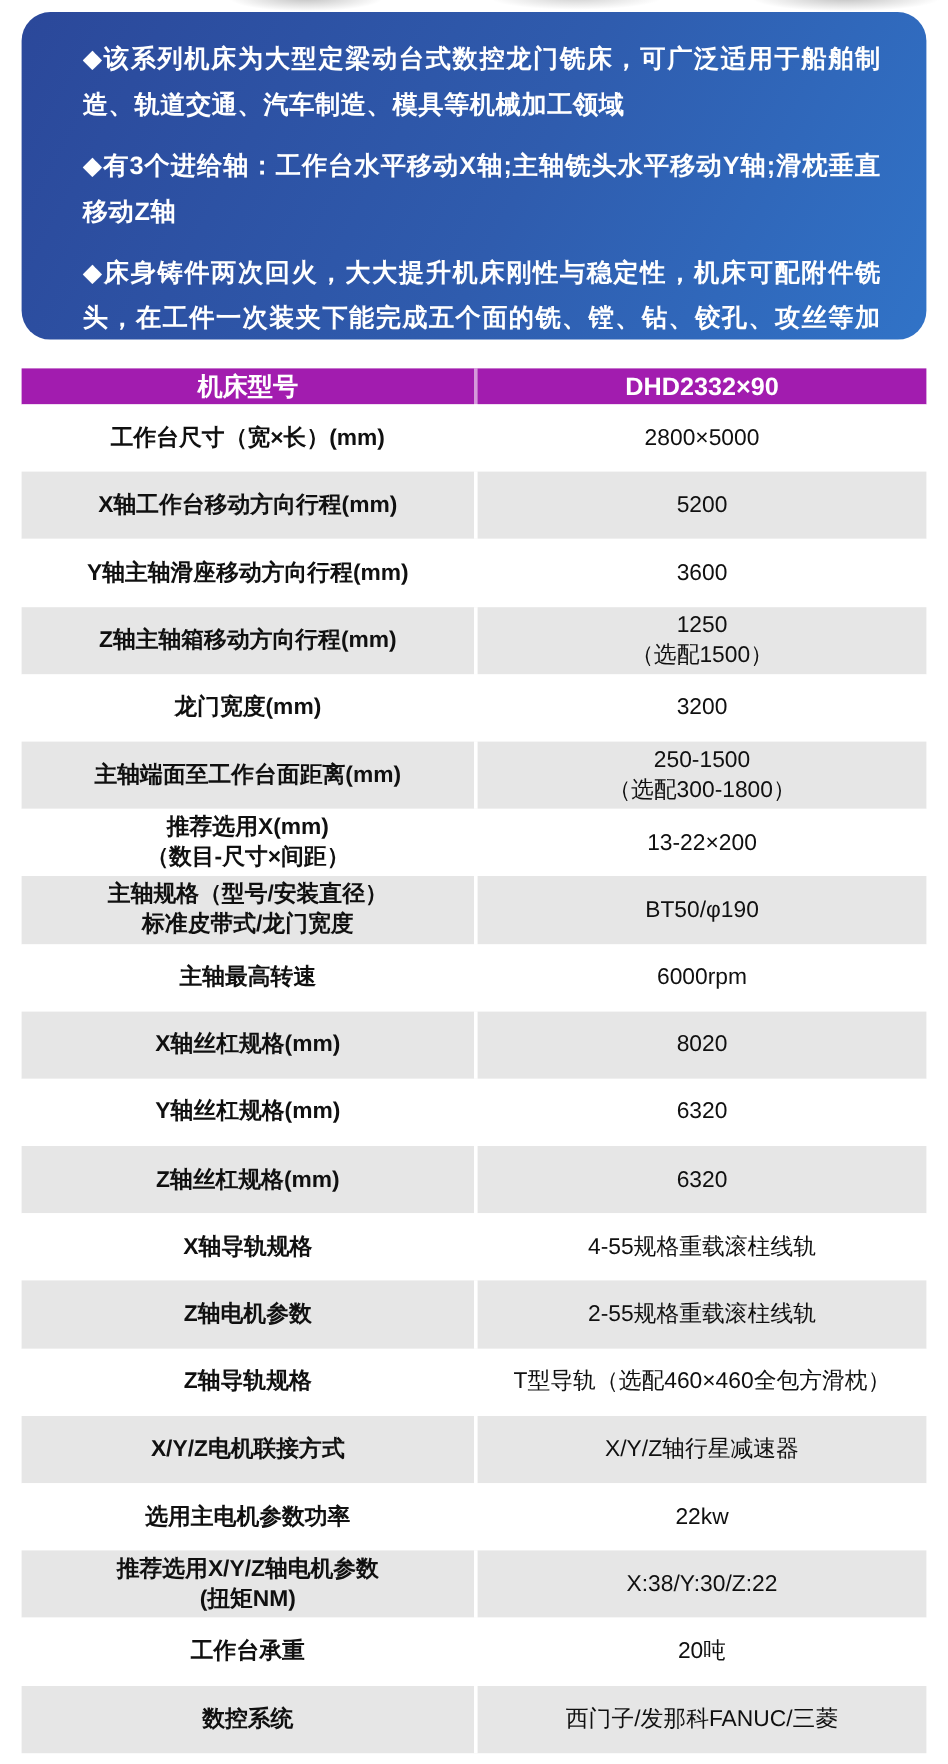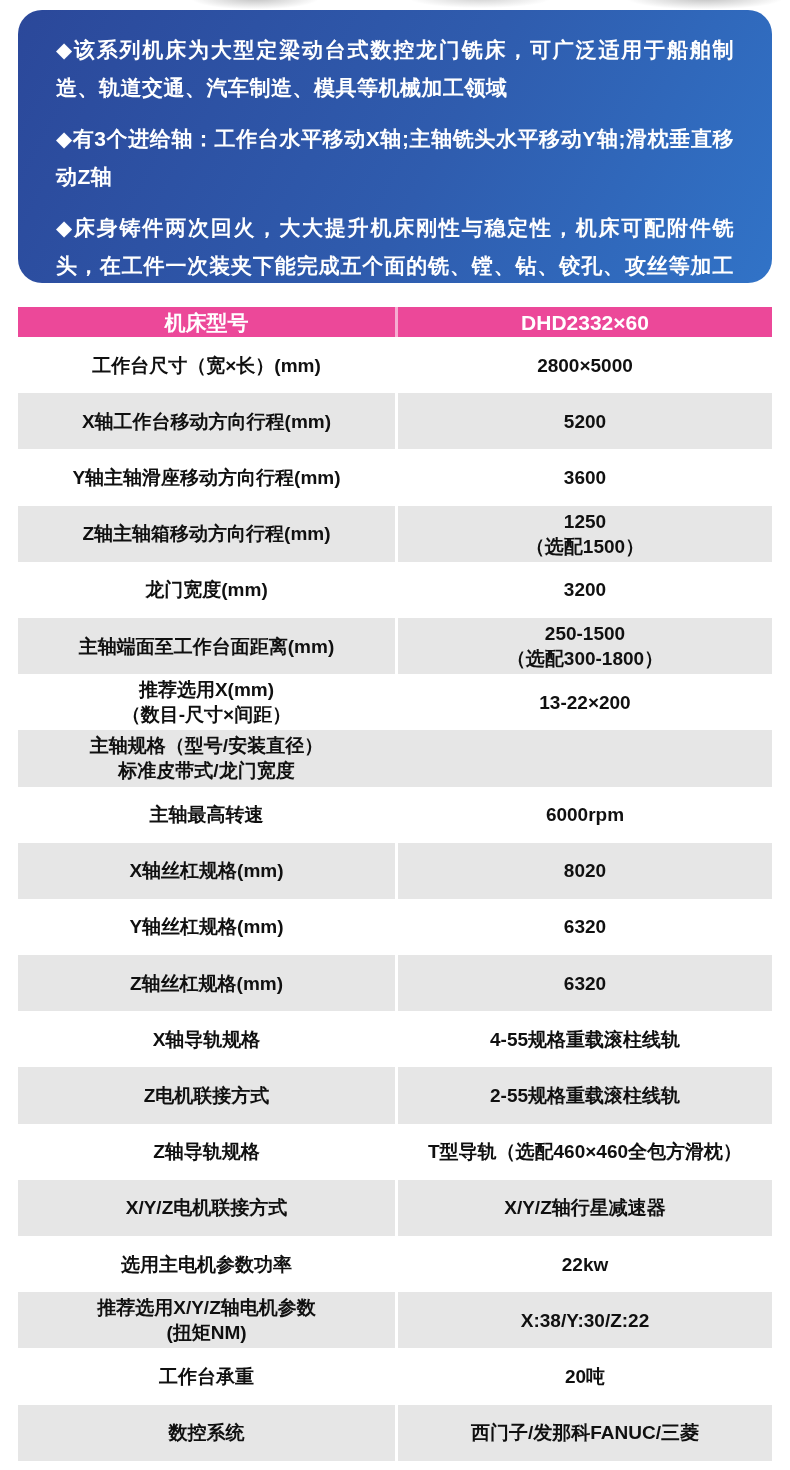--- a/index.html
+++ b/index.html
@@ -24,78 +24,78 @@
   .banner {
     position: absolute; top: 10px; left: 18px;
     width: 754px; height: 273px;
     box-sizing: border-box;
     border-radius: 24px;
     padding: 21px 38px 0 38px;
     background: linear-gradient(118deg, #2b489a 0%, #2f5cae 55%, #3173c7 100%);
     color: #ffffff;
   }
   .banner p {
-    margin: 0 0 13px 0;
+    margin: 0 0 13px 13px;
     font-size: 21px;
     line-height: 38px;
     font-weight: bold;
     letter-spacing: 0.5px;
     text-align: justify;
   }
 
   
   .spec-table {
     position: absolute; top: 307px; left: 18px;
     width: 754px;
     font-size: 19px;
     color: #101010;
   }
   .thead {
     display: flex;
     height: 30px;
-    background: #ec4899;
+    background: #a21caf;
     color: #ffffff;
     font-weight: bold;
     font-size: 21px;
   }
   .thead .cell { font-weight: bold; }
   .row { display: flex; min-height: 56.2px; background: #ffffff; }
   .row.alt { background: #e6e6e6; }
   .cell {
     display: flex;
     flex-direction: column;
     align-items: center;
     justify-content: center;
     text-align: center;
     box-sizing: border-box;
     line-height: 25px;
   }
   .cell.left { width: 377px; }
   .cell.right { flex: 1; border-left: 3px solid #ffffff; }
   .thead .cell.right { border-left: 3px solid rgba(255,255,255,0.55); }
   .row .cell.left { font-weight: bold; }
-  .row .cell.right { font-weight: bold; }
+  .row .cell.right { font-weight: normal; }
 </style>
 </head>
 <body>
 
 <div class="page">
 
   <div class="top-shadows"></div>
 
   <div class="banner">
     <p>◆该系列机床为大型定梁动台式数控龙门铣床，可广泛适用于船舶制造、轨道交通、汽车制造、模具等机械加工领域</p>
     <p>◆有3个进给轴：工作台水平移动X轴;主轴铣头水平移动Y轴;滑枕垂直移动Z轴</p>
     <p>◆床身铸件两次回火，大大提升机床刚性与稳定性，机床可配附件铣头，在工件一次装夹下能完成五个面的铣、镗、钻、铰孔、攻丝等加工工序，数控系统控制可实现三轴联动，实现轮廓铣削</p>
   </div>
 
   <div class="spec-table">
     <div class="thead">
       <div class="cell left">机床型号</div>
-      <div class="cell right">DHD2332×60</div>
+      <div class="cell right">DHD2332×90</div>
     </div>
     <div id="spec-body">
   <div class="row">
     <div class="cell left">
       <div class="lbl1">工作台尺寸（宽×长）(mm)</div>
       <div class="lbl2"></div>
     </div>
     <div class="cell right">
       <div class="val1">2800×5000</div>
       <div class="val2"></div>
@@ -166,20 +166,24 @@
       <div class="val1">13-22×200</div>
       <div class="val2"></div>
     </div>
   </div>
 
   <div class="row alt">
     <div class="cell left">
       <div class="lbl1">主轴规格（型号/安装直径）</div>
       <div class="lbl2">标准皮带式/龙门宽度</div>
     </div>
+    <div class="cell right">
+      <div class="val1">BT50/φ190</div>
+      <div class="val2"></div>
+    </div>
   </div>
 
   <div class="row">
     <div class="cell left">
       <div class="lbl1">主轴最高转速</div>
       <div class="lbl2"></div>
     </div>
     <div class="cell right">
       <div class="val1">6000rpm</div>
       <div class="val2"></div>
@@ -225,21 +229,21 @@
       <div class="lbl2"></div>
     </div>
     <div class="cell right">
       <div class="val1">4-55规格重载滚柱线轨</div>
       <div class="val2"></div>
     </div>
   </div>
 
   <div class="row alt">
     <div class="cell left">
-      <div class="lbl1">Z电机联接方式</div>
+      <div class="lbl1">Z轴电机参数</div>
       <div class="lbl2"></div>
     </div>
     <div class="cell right">
       <div class="val1">2-55规格重载滚柱线轨</div>
       <div class="val2"></div>
     </div>
   </div>
 
   <div class="row">
     <div class="cell left">

